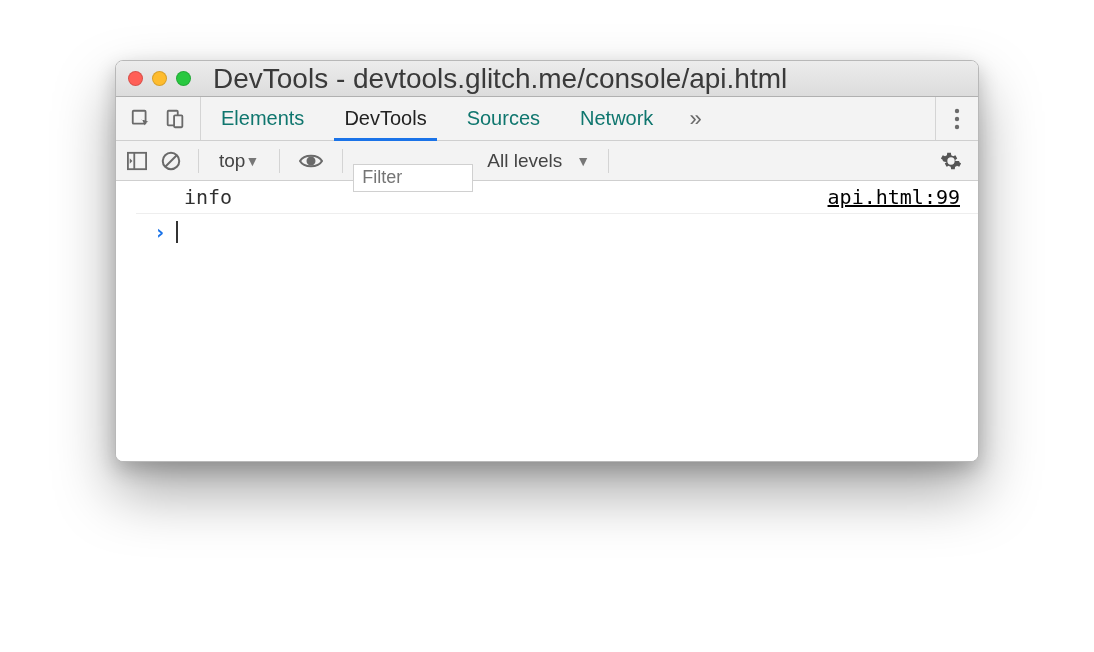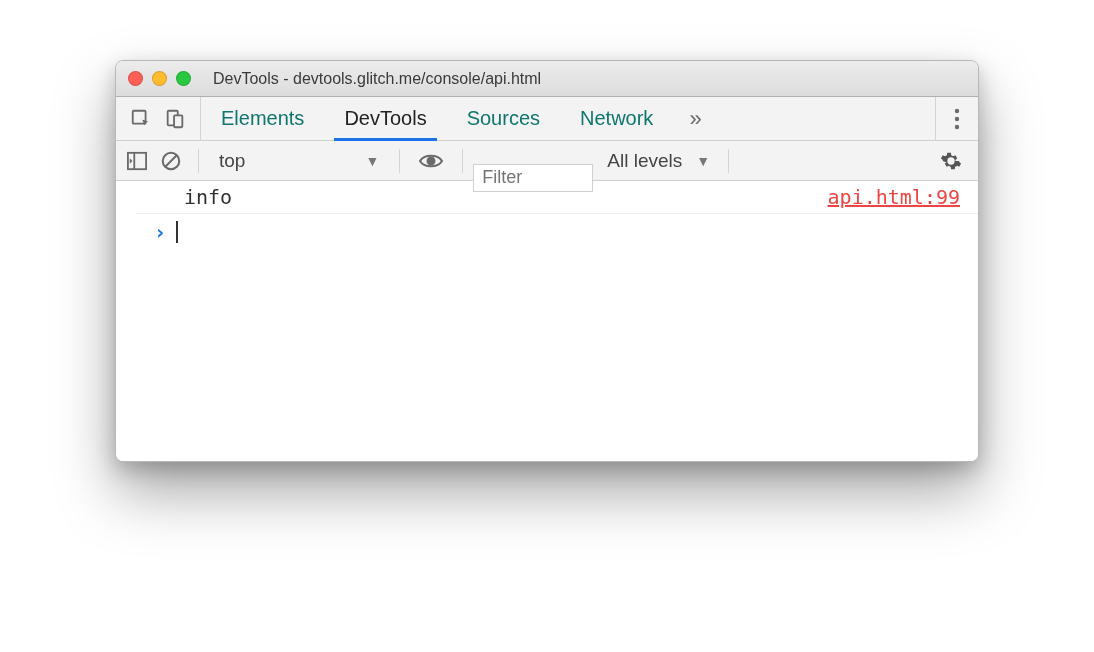--- a/index.html
+++ b/index.html
@@ -40,21 +40,21 @@
     width: 15px; height: 15px; border-radius: 50%;
     border: 0.5px solid rgba(0,0,0,0.15);
   }
   .dot.red { background: #ff5f57; }
   .dot.yellow { background: #febc2e; }
   .dot.green { background: #28c840; }
   .title {
     flex: 1;
     text-align: left;
     padding-left: 12px;
-    font-size: 16px;
+    font-size: 28px;
     color: #3a3a3a;
   }
   
   .tabbar {
     height: 44px;
     background: #f3f3f3;
     border-bottom: 1px solid #cfcfcf;
     display: flex;
     align-items: stretch;
   }
@@ -125,21 +125,20 @@
   .sep {
     width: 1px;
     height: 24px;
     background: #d4d4d4;
     margin: 0 4px;
   }
   .context-select {
     display: flex;
     align-items: center;
     padding: 0 10px;
-    gap: 120px;
     color: #444;
     font-size: 19px;
     cursor: pointer;
   }
   .dropdown-caret {
     font-size: 14px;
     color: #777;
   }
   .eye {
     padding: 0 8px;
@@ -183,21 +182,21 @@
   .log-row {
     display: flex;
     align-items: center;
     justify-content: space-between;
     padding: 4px 18px 4px 48px;
     border-bottom: 1px solid #eee;
     color: #303030;
   }
   .source-link {
     text-decoration: underline;
-    color: #ef4444;
+    color: #000000;
     cursor: pointer;
   }
   .prompt-row {
     display: flex;
     align-items: center;
     padding: 6px 18px 6px 18px;
     gap: 10px;
   }
   .prompt-arrow {
     color: #1a73e8;

